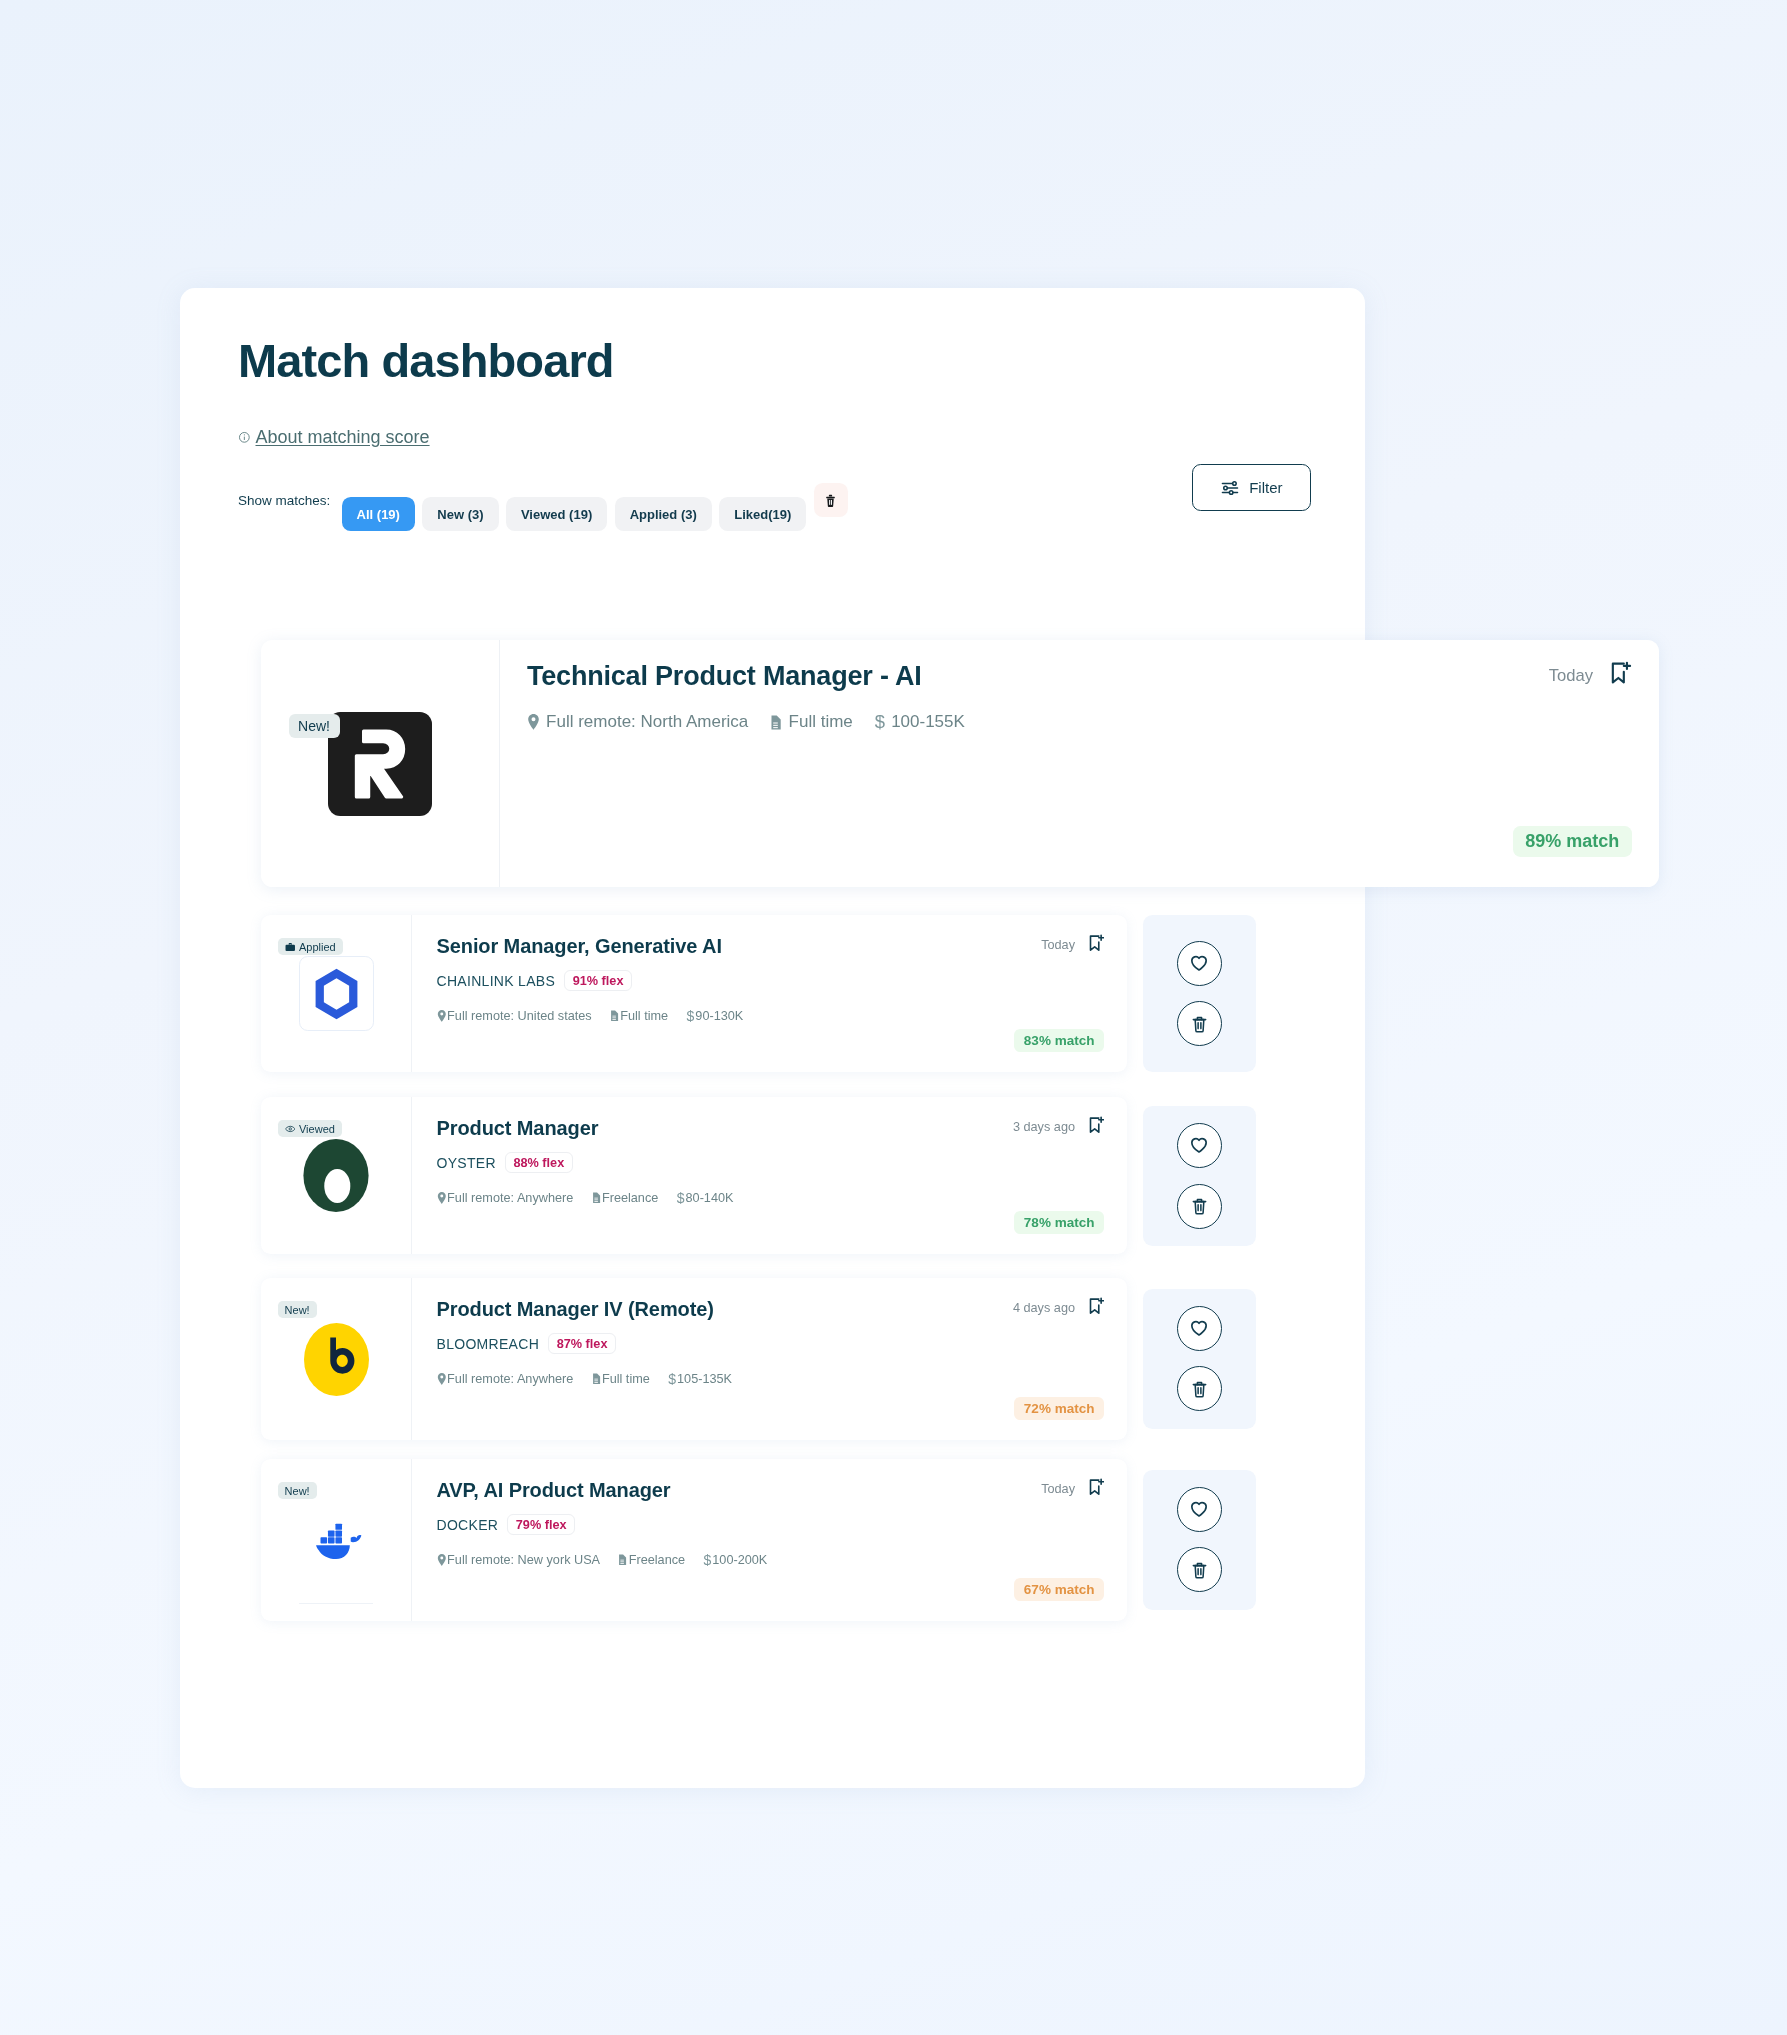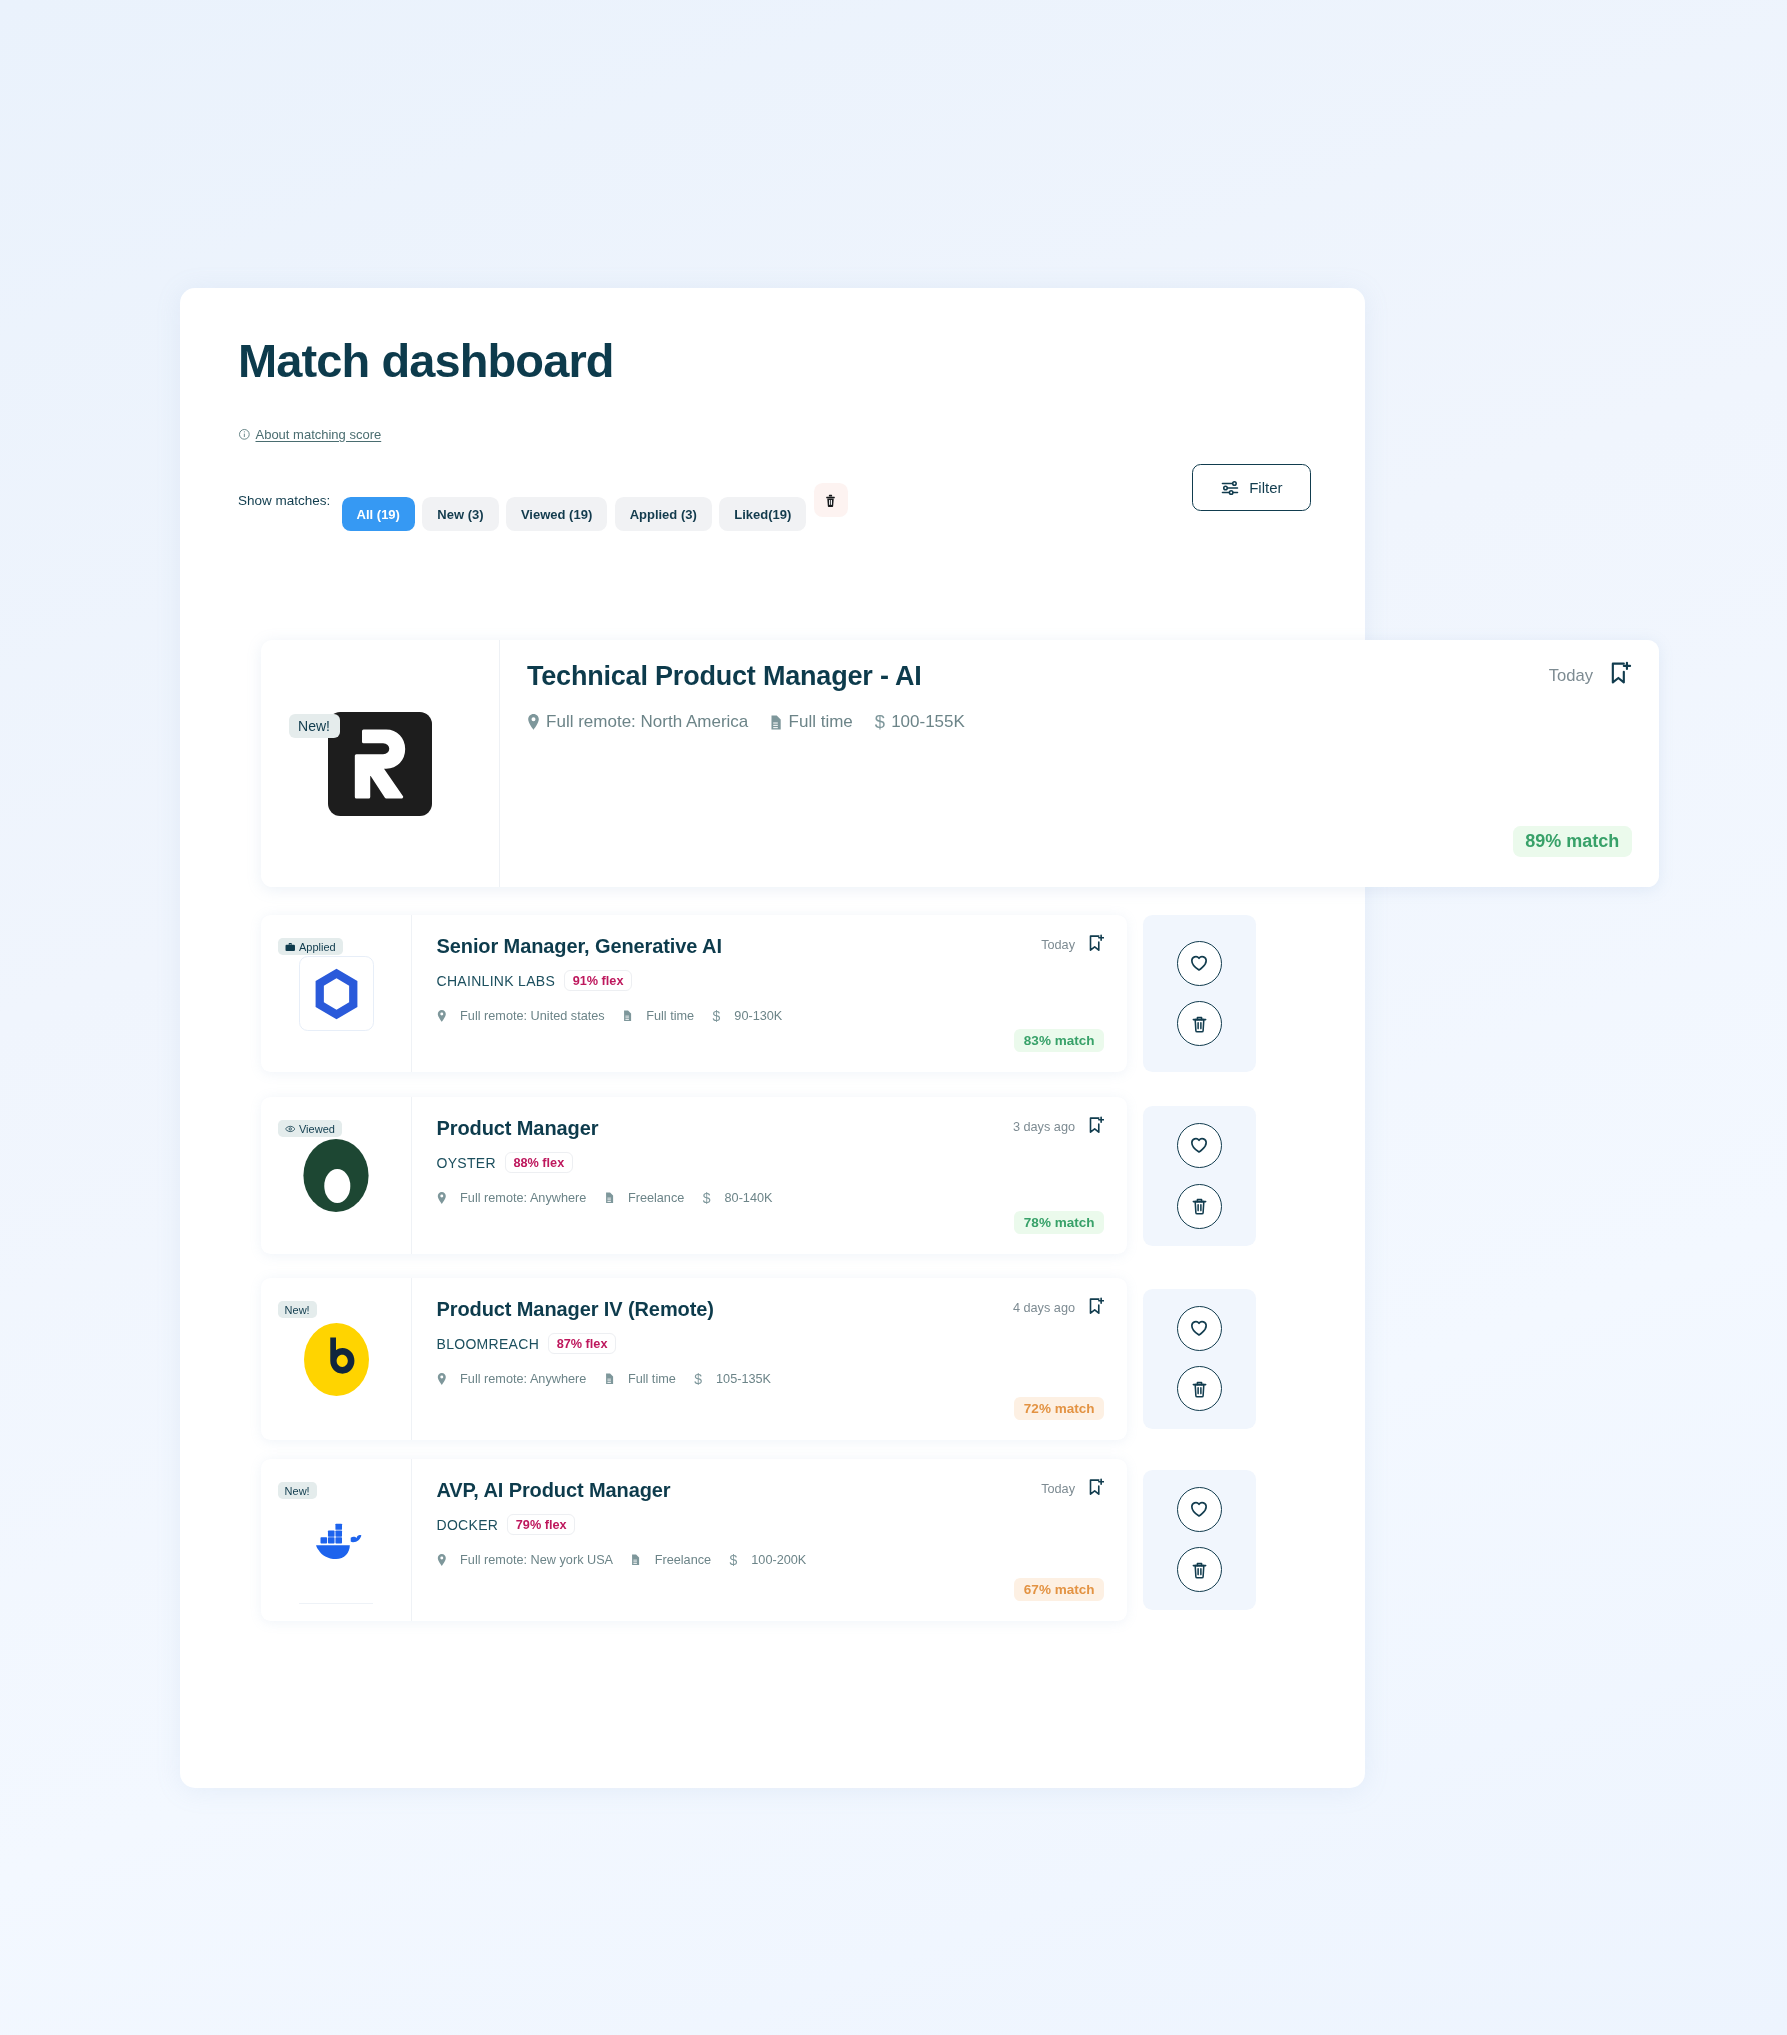--- a/index.html
+++ b/index.html
@@ -22,21 +22,21 @@
 
   
   .page-title{
     position:absolute; left:238px; top:337px;
     font-size:47px; font-weight:700; letter-spacing:-0.9px;
     color:#0d3b4c; line-height:1;
   }
   .about-link{
     position:absolute; left:238px; top:427px;
     display:flex; align-items:center; gap:4.8px;
-    font-size:13px; color:#4a6d70; cursor:pointer;
+    font-size:18px; color:#4a6d70; cursor:pointer;
   }
   .about-link .lbl{ text-decoration:underline; text-underline-offset:2.2px; }
   .info-ic{ width:12.7px;height:12.7px;flex:0 0 12.7px; display:block; }
 
   
   .chips-row{
     position:absolute; left:238px; top:469px;
     display:flex; align-items:center; gap:7.4px;
   }
   .chips-label{ font-size:13.5px; color:#103c4d; margin-right:3.9px; }
@@ -133,21 +133,21 @@
 
   .rbody{ flex:1; position:relative; padding:20px 24.5px 0 24.5px; }
   .rtitle{ font-size:20px; font-weight:700; color:#0d3b4c; letter-spacing:-0.1px; }
   .rsub{ display:flex; align-items:center; gap:8.7px; margin-top:12.2px; }
   .rcompany{ font-size:14px; color:#1c4f5e; letter-spacing:0.3px; }
   .rflex{
     border:1.1px solid #edeff2; border-radius:6.1px; padding:2.6px 7.9px;
     font-size:12.7px; font-weight:600; color:#be185d; background:#fff;
   }
   .rmeta{ display:flex; align-items:center; gap:18.4px; margin-top:16.6px; }
-  .rmeta .meta-it{ font-size:12.7px; gap:14px; }
+  .rmeta .meta-it{ font-size:12.7px; gap:1px; }
   .rdate{ position:absolute; right:52px; top:23px; font-size:12.7px; color:#7d8b92; }
   .rbm{ position:absolute; right:23px; top:19px; cursor:pointer; }
   .rmatch{
     position:absolute; right:23px; bottom:20px;
     font-size:13.5px; font-weight:600; padding:3.9px 9.6px; border-radius:6.1px;
   }
   .rmatch.green{ background:#ebfaec; color:#38a169; }
   .rmatch.orange{ background:#fdf0e3; color:#e39343; }
 
   .actions{

